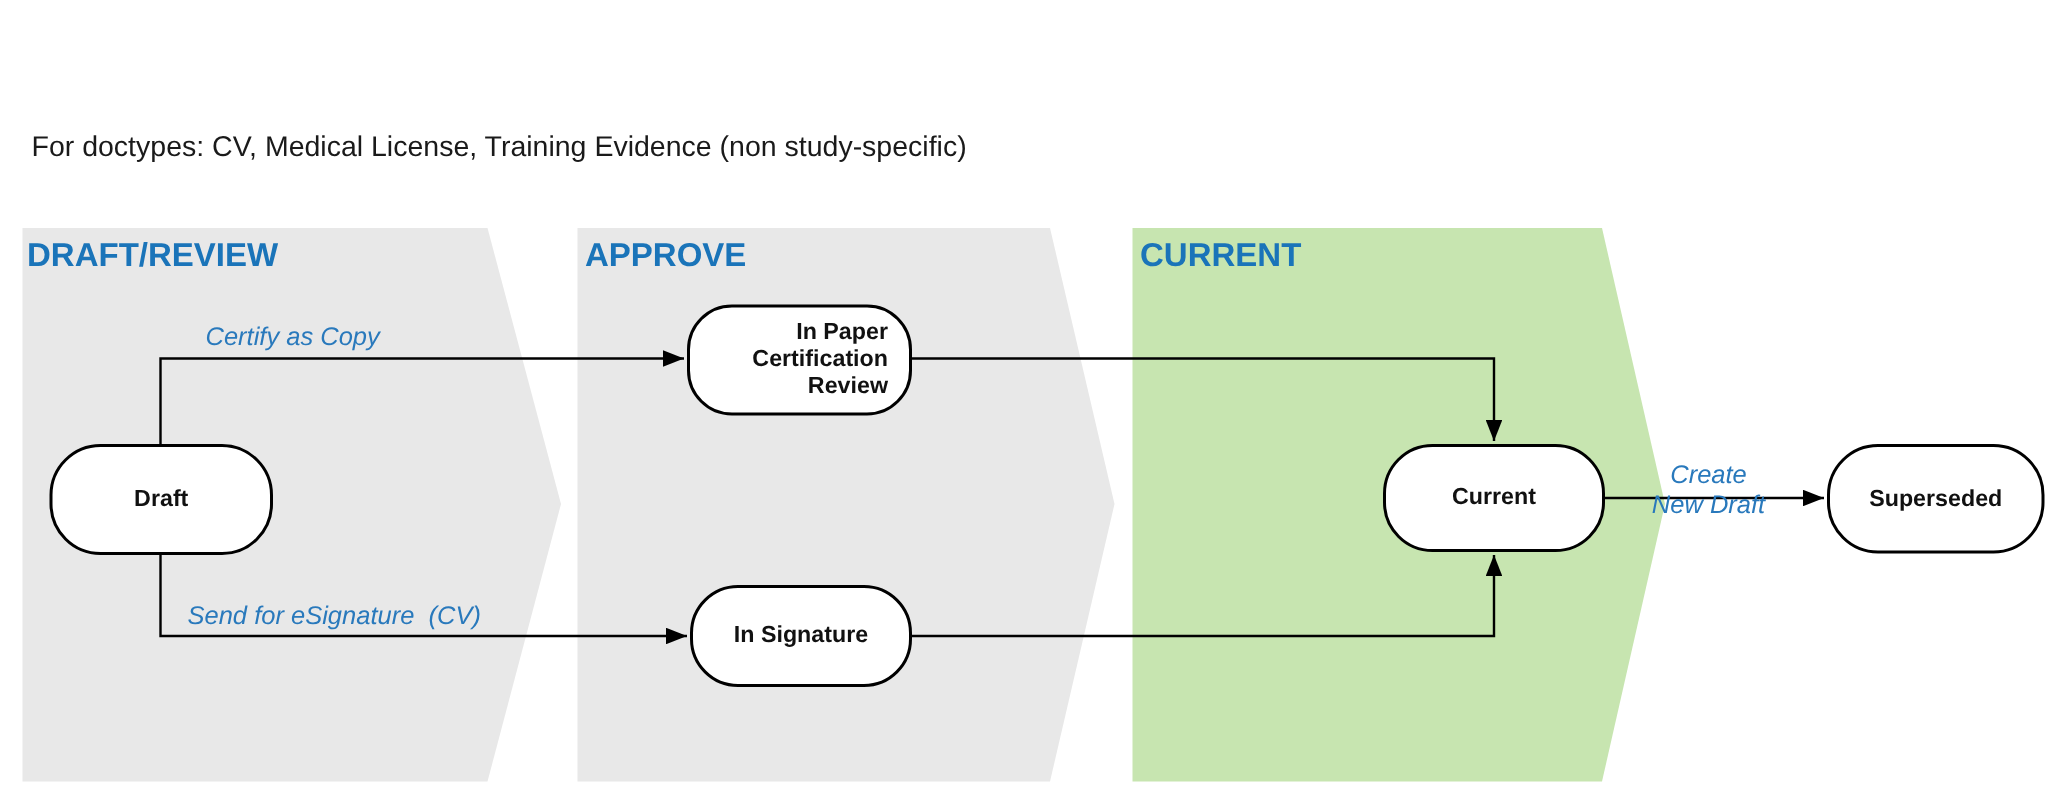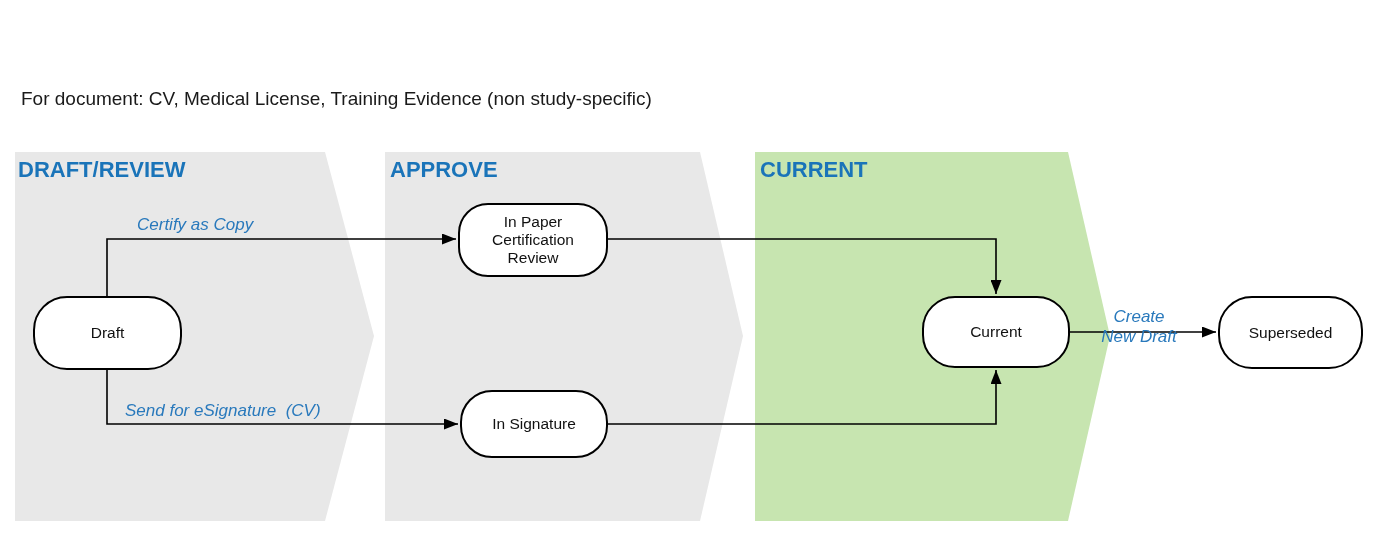--- a/index.html
+++ b/index.html
@@ -64,23 +64,23 @@
     line-height: 20px;
   }
   .node {
     position: absolute;
     box-sizing: border-box;
     background: var(--node-fill);
     border: 2px solid var(--node-border);
     display: flex;
     align-items: center;
     justify-content: center;
-    text-align: center;
+    text-align: right;
     font-size: 15.5px;
-    font-weight: normal;
+    font-weight: bold;
     color: #111111;
     line-height: 18px;
     padding: 16px 14px;
   }
   .node-draft       { left: 33px;   top: 296px; width: 149px; height: 74px; border-radius: 34px; }
   .node-ipcr        { left: 458px;  top: 203px; width: 150px; height: 74px; border-radius: 30px; }
   .node-insignature { left: 460px;  top: 390px; width: 148px; height: 68px; border-radius: 32px; }
   .node-current     { left: 922px;  top: 296px; width: 148px; height: 72px; border-radius: 33px; }
   .node-superseded  { left: 1218px; top: 296px; width: 145px; height: 73px; border-radius: 34px; }
   .label-draft-review { left: 18px;  top: 157px; }
@@ -89,21 +89,21 @@
   .label-certify { left: 137px;  top: 215px; }
   .label-esig    { left: 125px;  top: 401px; }
   .label-newdraft{ left: 1098px; top: 279px; width: 82px; margin-top: 28px; }
 </style>
 </head>
 <body>
 
 <div class="page">
 
 
-  <div class="subtitle">For document: CV, Medical License, Training Evidence (non study-specific)</div>
+  <div class="subtitle">For doctypes: CV, Medical License, Training Evidence (non study-specific)</div>
 
   <svg class="canvas-svg" viewBox="0 0 1376 540" xmlns="http://www.w3.org/2000/svg">
     <defs>
       <marker id="arrow" markerUnits="userSpaceOnUse" markerWidth="14" markerHeight="11" refX="14" refY="5.5" orient="auto">
         <path d="M0,0 L14,5.5 L0,11 Z" fill="var(--connector)"></path>
       </marker>
     </defs>
 
     <polygon class="band-shape band-gray" points="15,152 325,152 374,336 325,521 15,521"></polygon>
     <polygon class="band-shape band-gray" points="385,152 700,152 743,336 700,521 385,521"></polygon>

